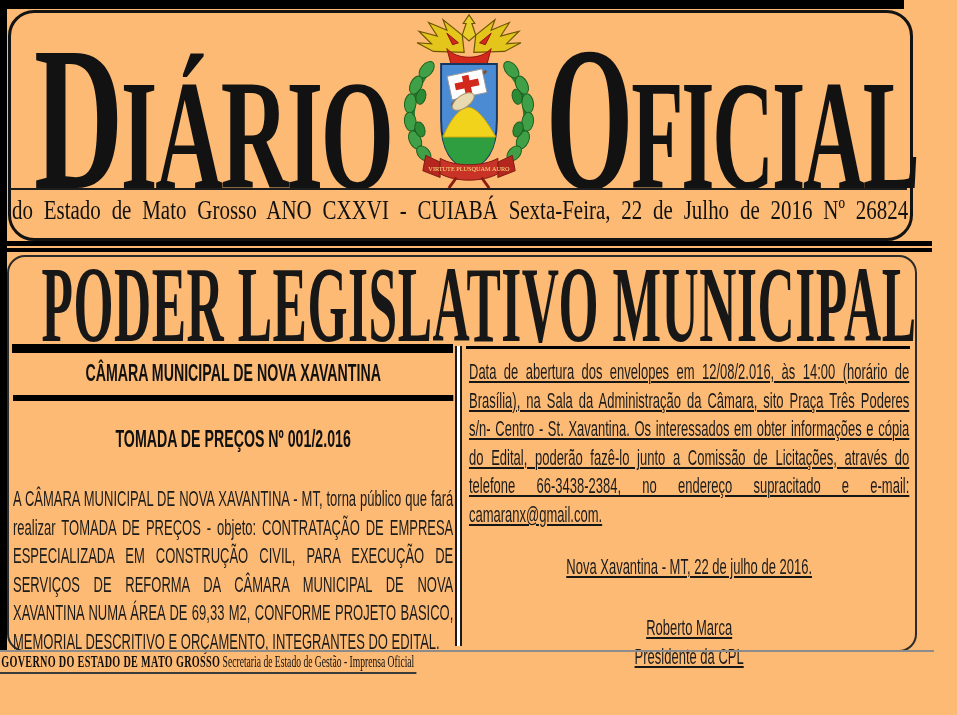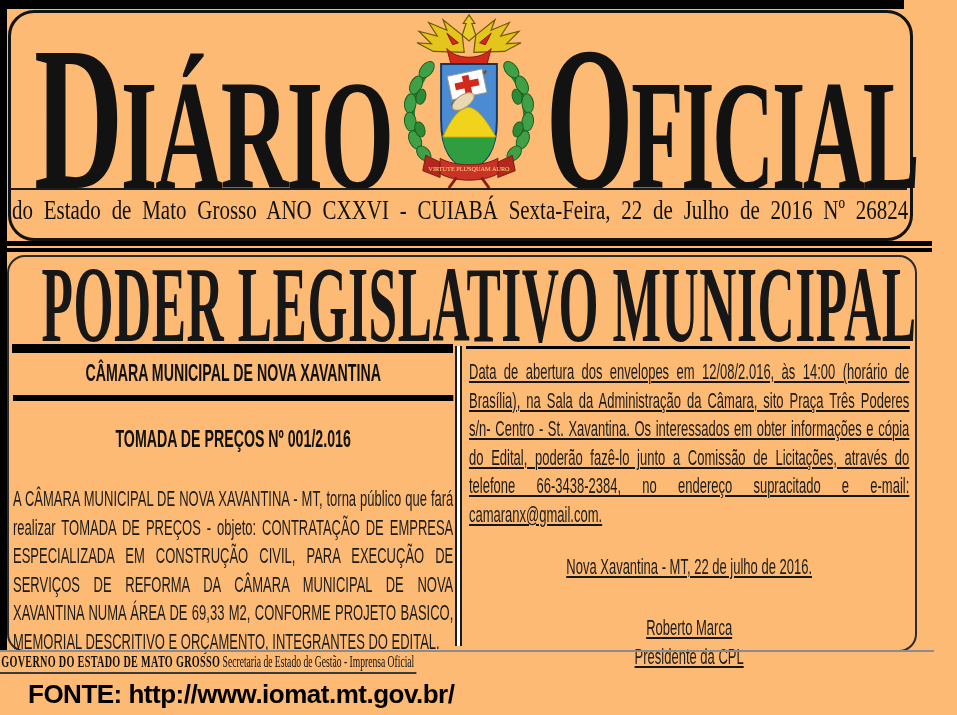--- a/index.html
+++ b/index.html
@@ -159,15 +159,14 @@
     <div class="scaler">
       <p class="body-p" id="right-body">Data de abertura dos envelopes em 12/08/2.016, às 14:00 (horário de Brasília), na Sala da Administração da Câmara, sito Praça Três Poderes s/n- Centro - St. Xavantina. Os interessados em obter informações e cópia do Edital, poderão fazê-lo junto a Comissão de Licitações, através do telefone 66-3438-2384, no endereço supracitado e e-mail: camaranx@gmail.com.</p>
       <div class="center-line" id="dateline">Nova Xavantina - MT, 22 de julho de 2016.</div>
       <div class="center-line" id="signature-name">Roberto Marca</div>
       <div class="center-line" id="signature-role">Presidente da CPL</div>
     </div>
   </div>
 
   <div class="abs" id="footer-rule"></div>
   <div class="abs" id="publisher-line"><span class="pub-b">GOVERNO DO ESTADO DE MATO GROSSO</span><span class="pub-r"> Secretaria de Estado de Gestão - Imprensa Oficial</span></div>
-  <div class="abs" id="source-line">FONTE: http://www.iomat.mt.gov.br/</div>
 
 </div>
 
 </body></html>

